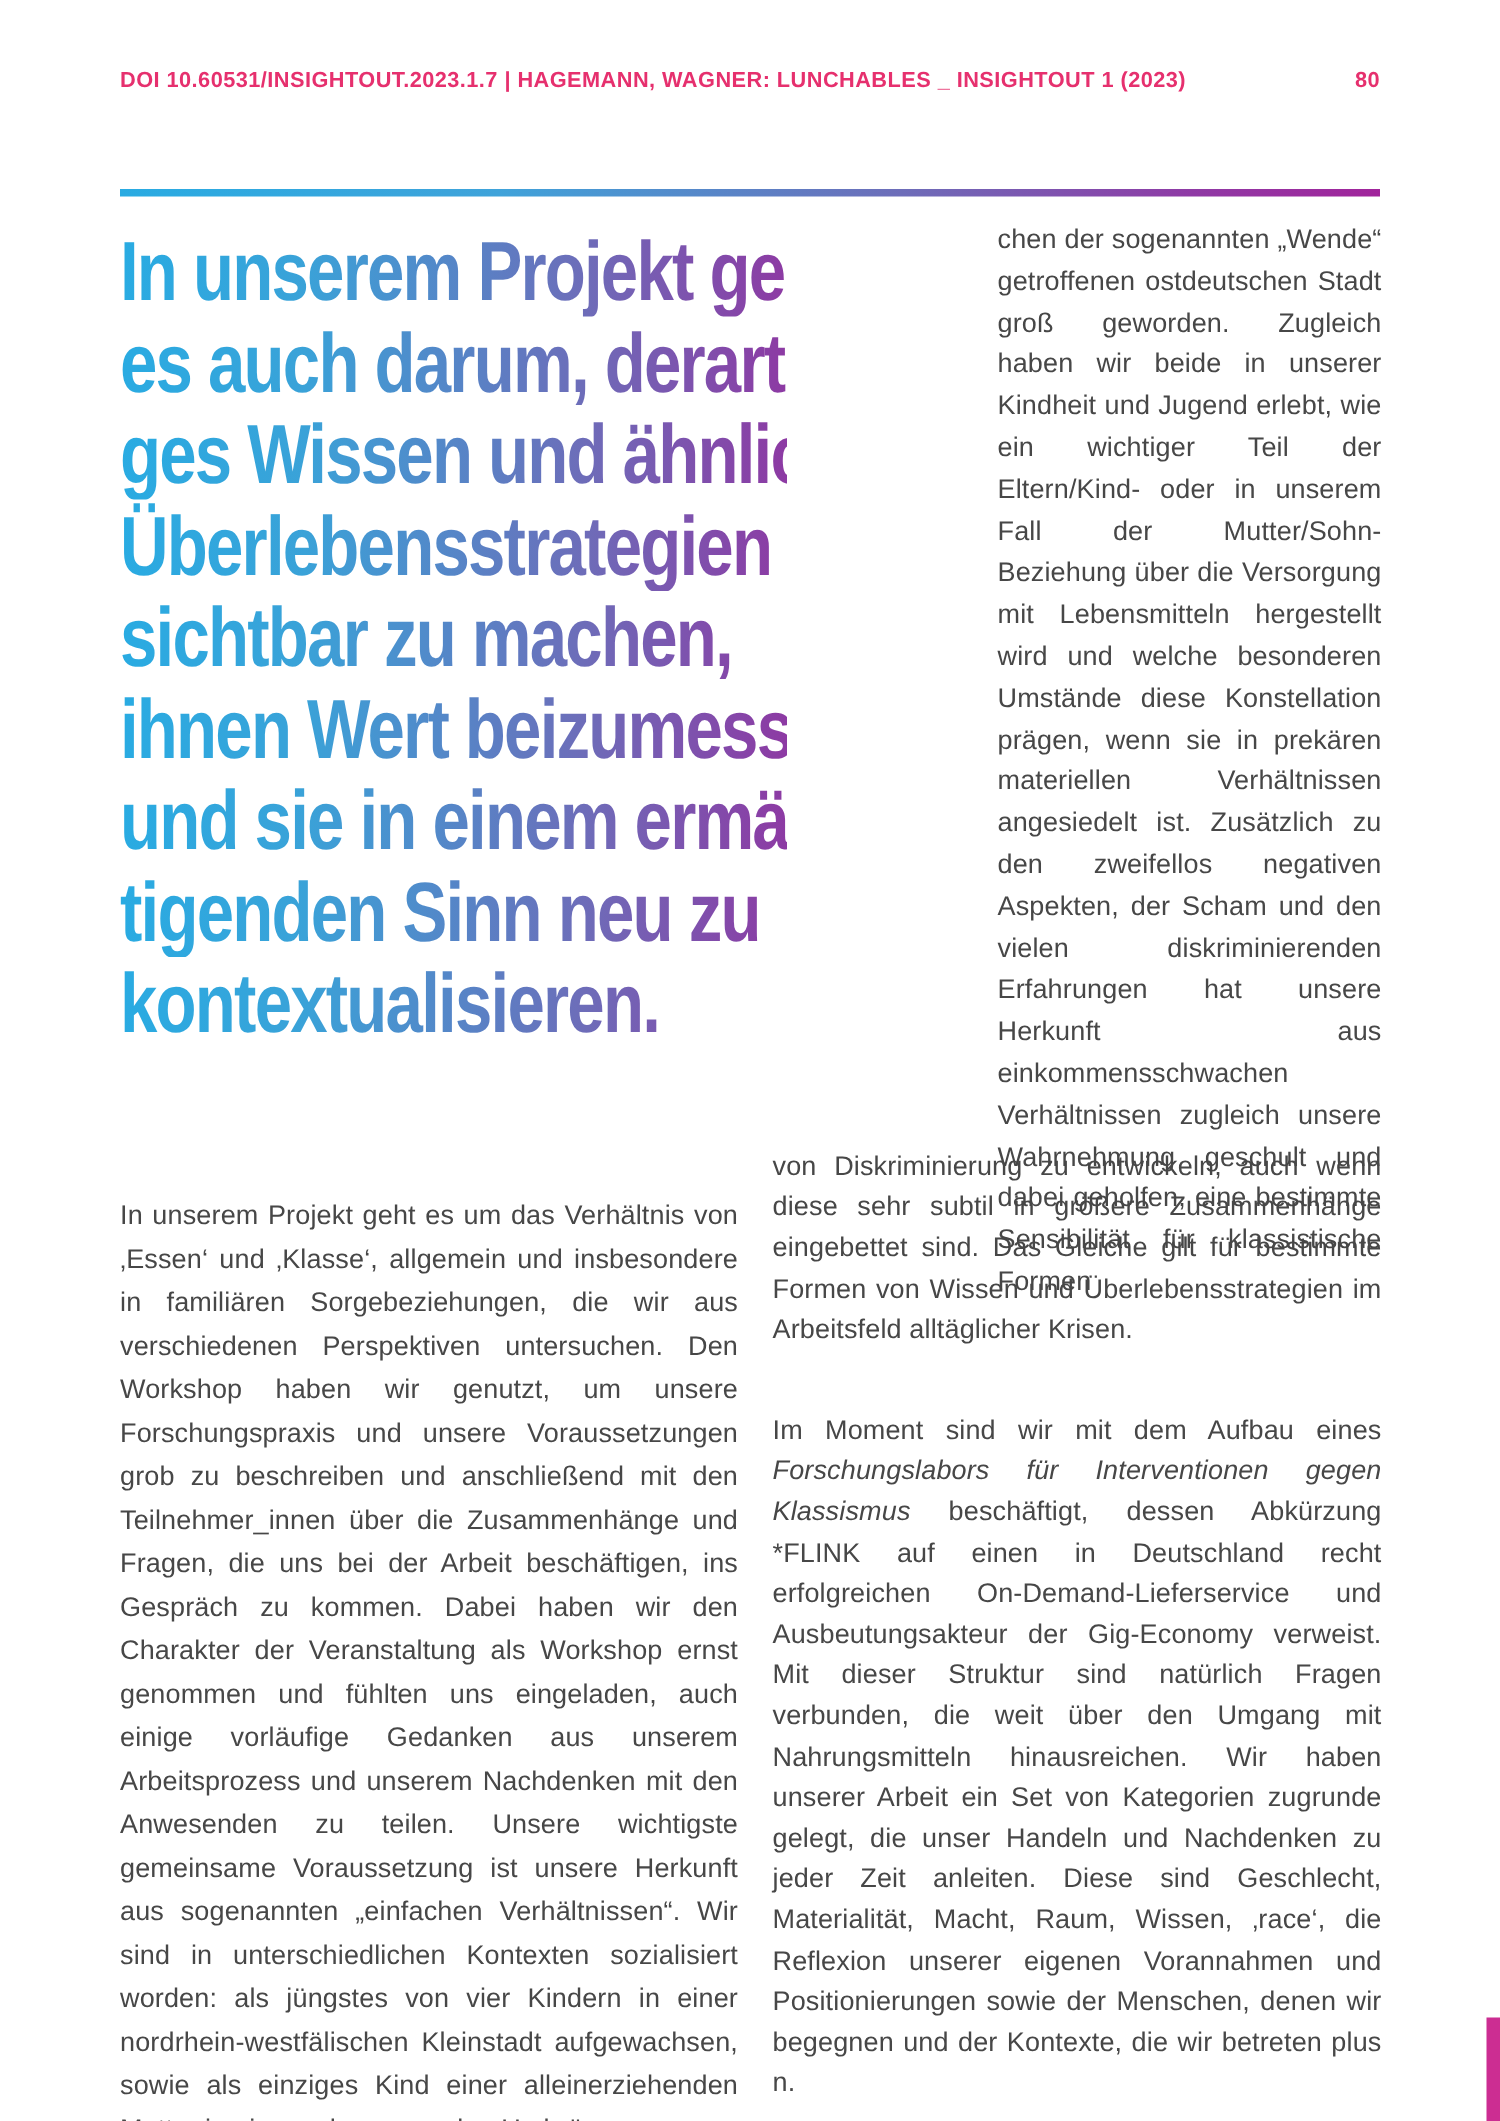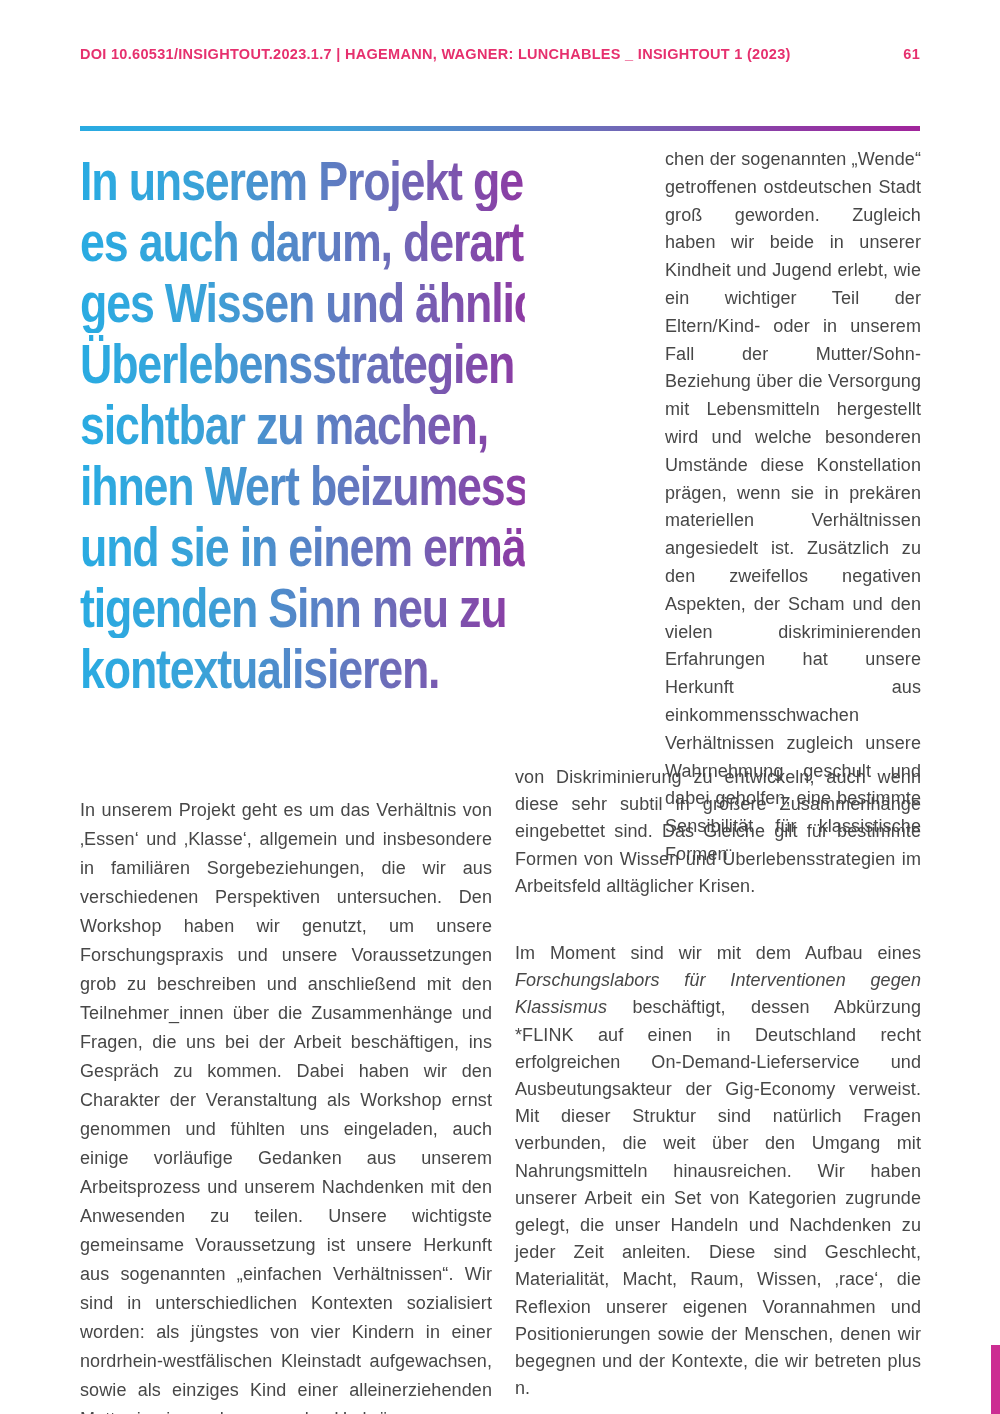--- a/index.html
+++ b/index.html
@@ -67,21 +67,21 @@
     background:var(--side-strip,#cc2d92);
   }
 </style>
 </head>
 <body>
 
 <div class="page">
 
   <div class="header-row">
     <span>DOI 10.60531/INSIGHTOUT.2023.1.7 | HAGEMANN, WAGNER: LUNCHABLES _ INSIGHTOUT 1 (2023)</span>
-    <span>61</span>
+    <span>80</span>
   </div>
 
   <div class="header-rule"></div>
 
   <div class="pullquote">
     <span class="pq-line">In unserem Projekt geht</span>
     <span class="pq-line">es auch darum, derarti-</span>
     <span class="pq-line">ges Wissen und ähnliche</span>
     <span class="pq-line">Überlebensstrategien</span>
     <span class="pq-line">sichtbar zu machen,</span>

